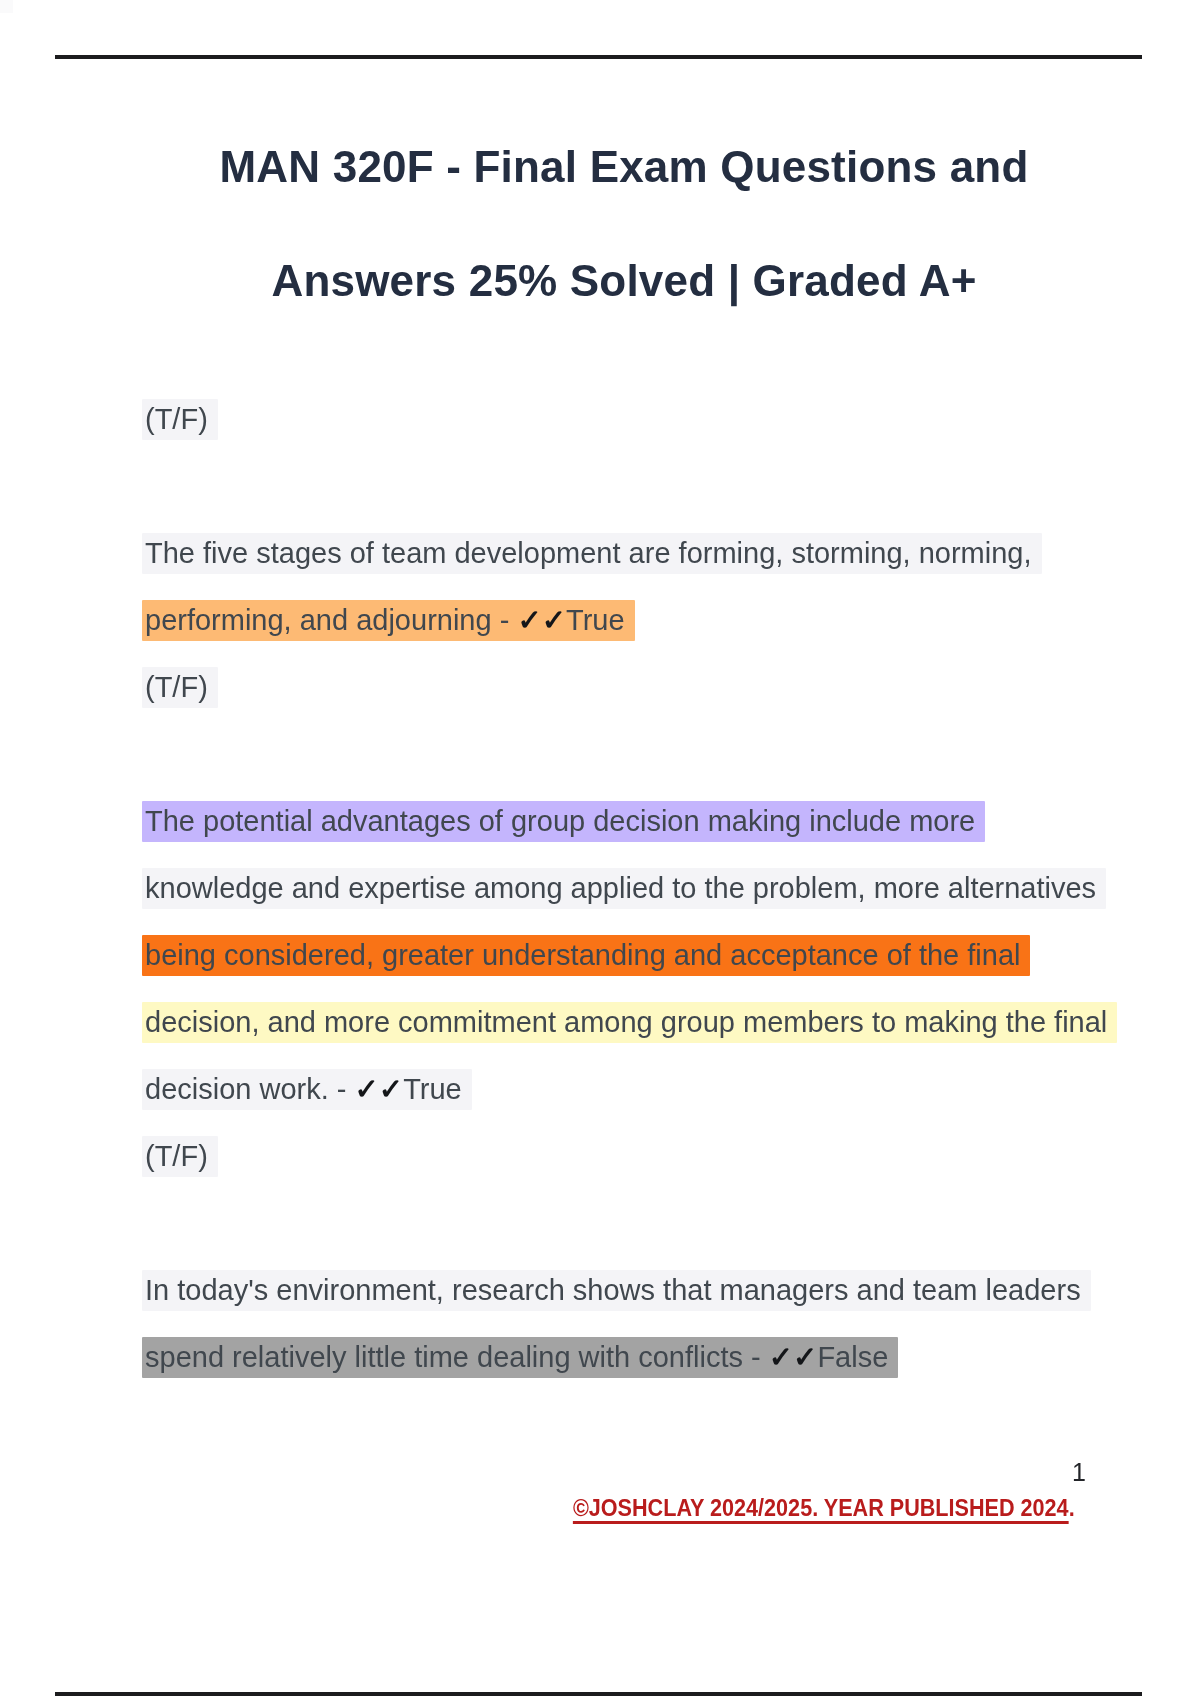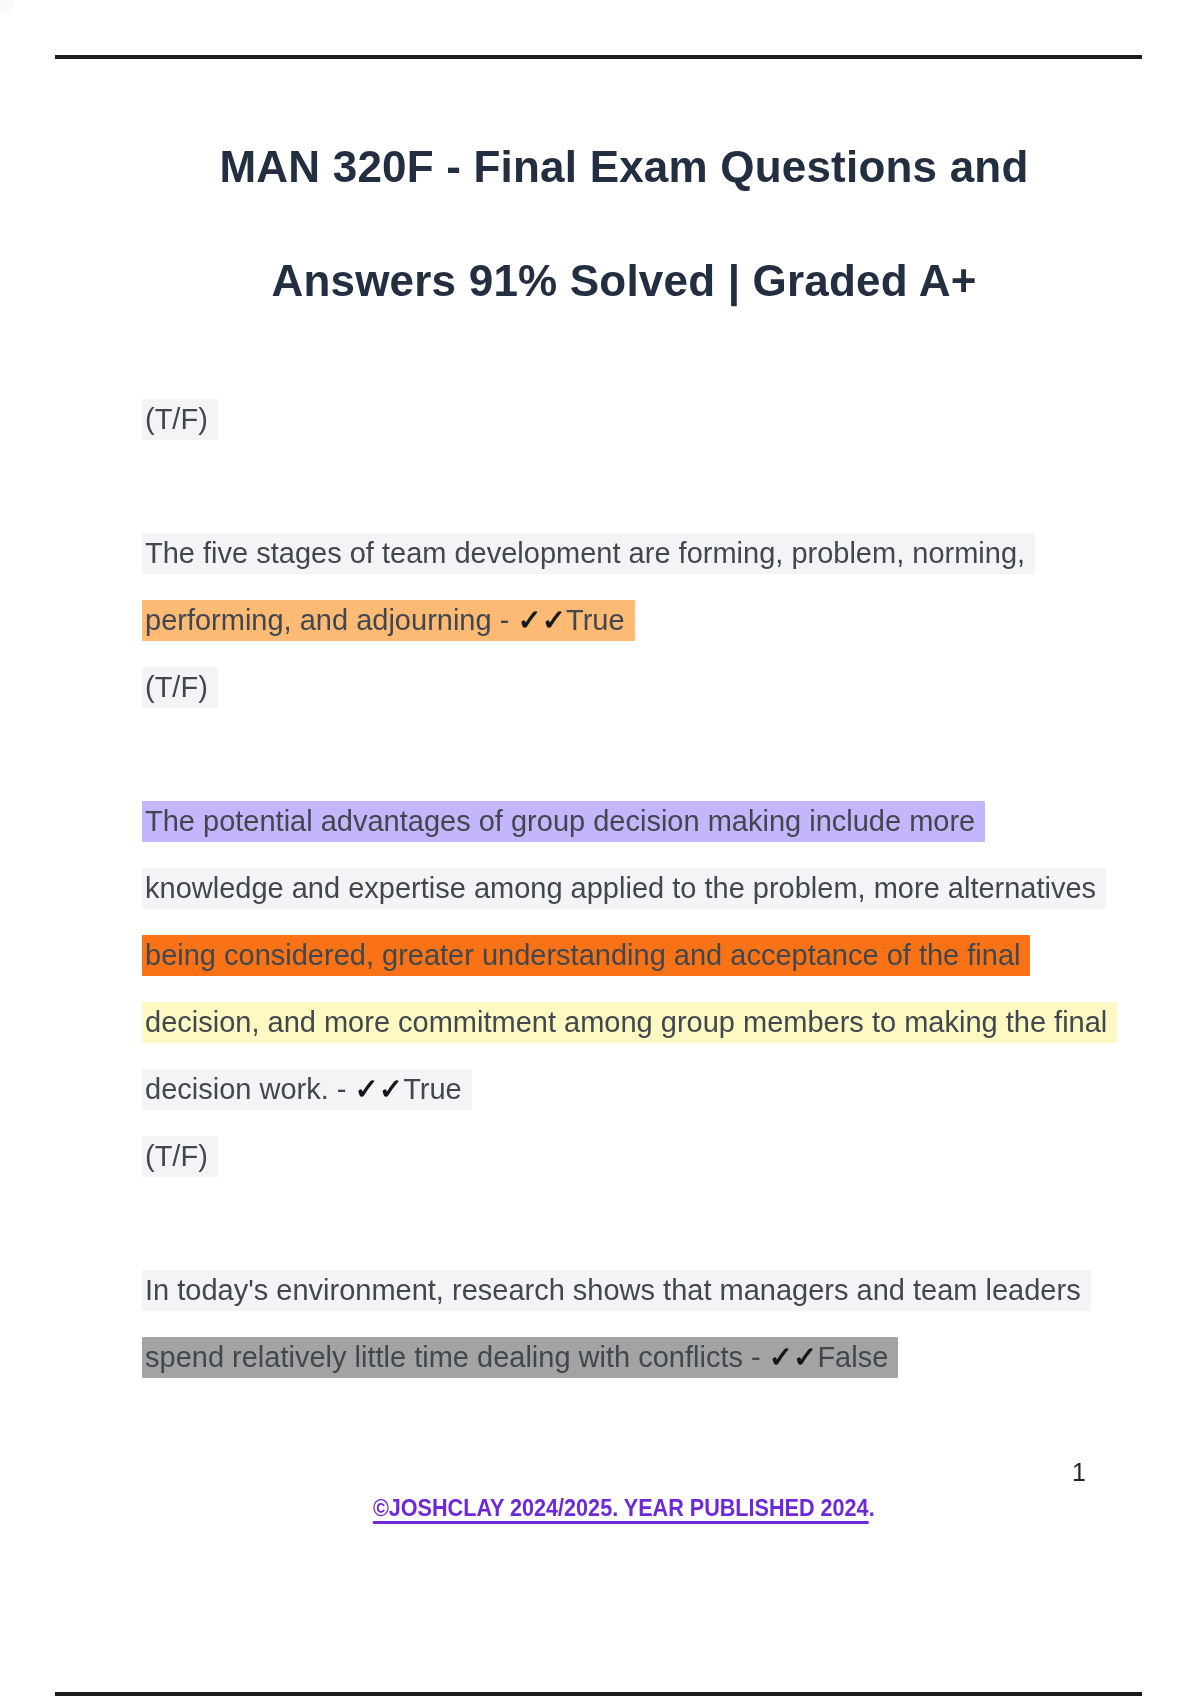--- a/index.html
+++ b/index.html
@@ -103,42 +103,42 @@
 <body>
 
 <div class="page" style="background: rgb(255, 255, 255); text-decoration: underline;">
 
   <div class="corner"></div>
 
   <div class="rule rule-top"></div>
 
   <div class="title" style="color: rgb(36, 46, 65);">
     <div>MAN 320F - Final Exam Questions and</div>
-    <div>Answers 91% Solved | Graded A+</div>
+    <div>Answers 25% Solved | Graded A+</div>
   </div>
 
   <div class="doc-body" style="color: rgb(64, 71, 78);">
       <div class="line"><span class="hl" style="background: rgb(244, 244, 247);">(T/F)</span></div>
       <div class="line"></div>
-      <div class="line"><span class="hl" style="background: rgb(244, 244, 247);">The five stages of team development are forming, problem, norming,</span></div>
+      <div class="line"><span class="hl" style="background: rgb(244, 244, 247);">The five stages of team development are forming, storming, norming,</span></div>
       <div class="line"><span class="hl" style="background: #fdba74;">performing, and adjourning - <span class="check">✓✓</span>True</span></div>
       <div class="line"><span class="hl" style="background: rgb(244, 244, 247);">(T/F)</span></div>
       <div class="line"></div>
       <div class="line"><span class="hl" style="background: #c4b5fd;">The potential advantages of group decision making include more</span></div>
       <div class="line"><span class="hl" style="background: rgb(244, 244, 247);">knowledge and expertise among applied to the problem, more alternatives</span></div>
       <div class="line"><span class="hl" style="background: #f97316;">being considered, greater understanding and acceptance of the final</span></div>
       <div class="line"><span class="hl" style="background: #fef9c3;">decision, and more commitment among group members to making the final</span></div>
       <div class="line"><span class="hl" style="background: rgb(244, 244, 247);">decision work. - <span class="check">✓✓</span>True</span></div>
       <div class="line"><span class="hl" style="background: rgb(244, 244, 247);">(T/F)</span></div>
       <div class="line"></div>
       <div class="line"><span class="hl" style="background: rgb(244, 244, 247);">In today's environment, research shows that managers and team leaders</span></div>
       <div class="line"><span class="hl" style="background: #a3a3a3;">spend relatively little time dealing with conflicts - <span class="check">✓✓</span>False</span></div>
     </div>
 
-  <div class="footer" style="color: #6d28d9;">
+  <div class="footer" style="color: #b91c1c; text-align: right;">
     <span class="footer-scale"><span class="footer-main">©JOSHCLAY 2024/2025. YEAR PUBLISHED 2024</span><span>.</span>
   </span>
   </div>
 
   <div class="page-num">1</div>
 
   <div class="rule rule-bottom"></div>
 
 </div>
 

